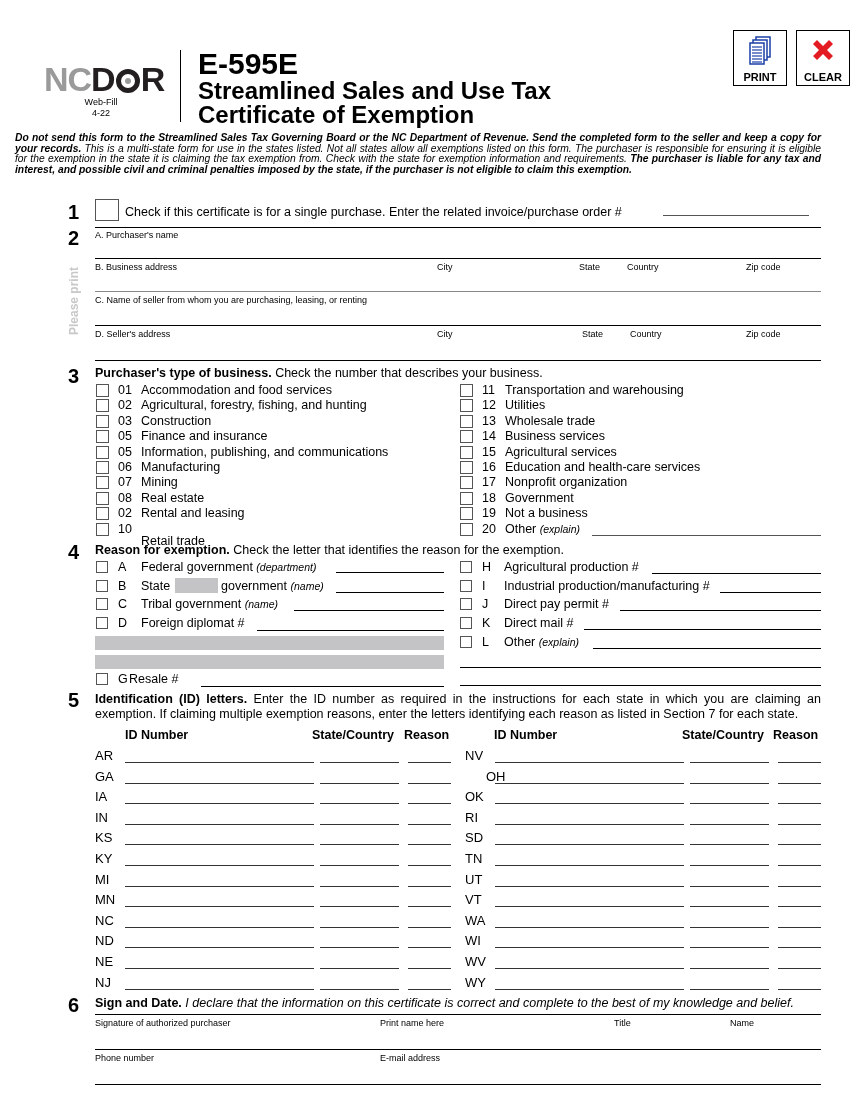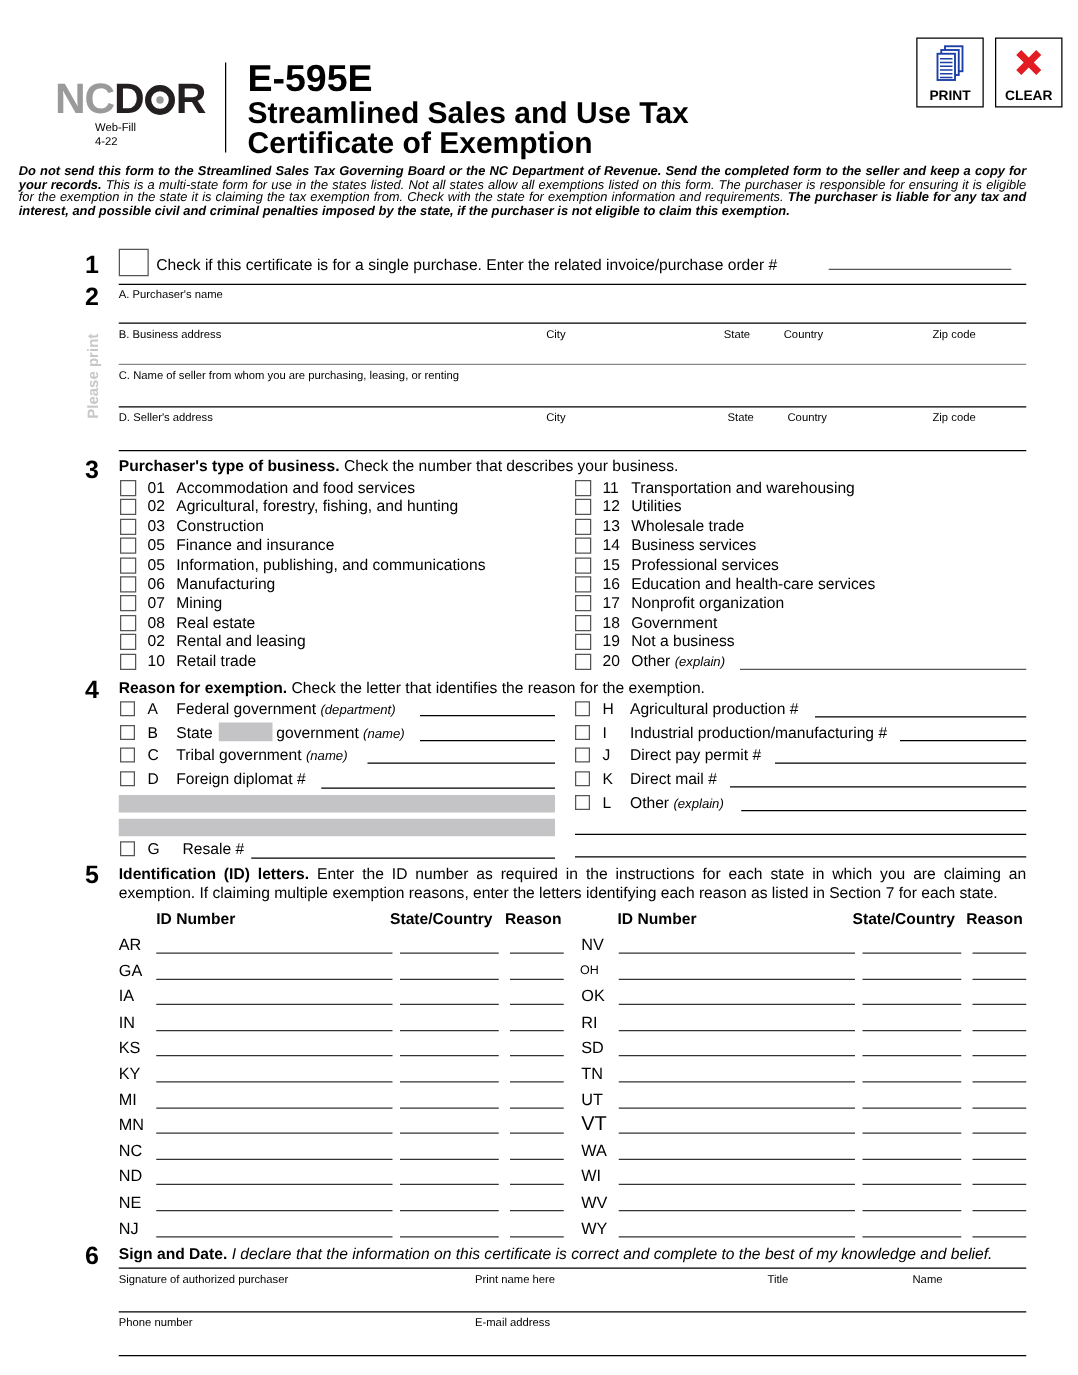--- a/index.html
+++ b/index.html
@@ -5,21 +5,21 @@
   html, body { margin:0; padding:0; background:#fff; }
   body { width:862px; height:1100px; position:relative; overflow:hidden;
          font-family:"Liberation Sans", sans-serif; color:#000; }
   .abs { position:absolute; }
   
   .logo { left:44px; top:62px; font-size:34px; font-weight:bold; letter-spacing:-1px; line-height:34px; }
   .logo .nc { color:#9a9a9a; }
   .logo .dor { color:#231f20; }
   .logo .o { display:inline-block; width:24px; height:24px; border:5px solid #231f20; border-radius:50%; box-sizing:border-box; position:relative; top:2px; margin:0 1px; }
   .logo .o::after { content:""; position:absolute; left:4px; top:4px; width:6px; height:6px; border-radius:50%; background:#9a9a9a; }
-  .webfill { left:76px; top:97px; width:50px; font-size:9px; line-height:11px; }
+  .webfill { left:76px; top:97px; width:50px; text-align:center; font-size:9px; line-height:11px; }
   .vbar { left:180px; top:50px; width:1px; height:72px; background:#000; }
   .formno { left:198px; top:48px; font-size:30px; font-weight:bold; line-height:32px; }
   .title1 { left:198px; top:78px; font-size:24px; font-weight:bold; line-height:26px; }
   .title2 { left:198px; top:102px; font-size:24px; font-weight:bold; line-height:26px; }
   .hbtn { top:30px; width:54px; height:56px; border:1.5px solid #000; box-sizing:border-box; background:#fff; cursor:pointer; }
   .hbtn .lbl { position:absolute; bottom:2px; left:0; right:0; text-align:center; font-size:11px; font-weight:bold; }
   .print-btn { left:733px; }
   .clear-btn { left:796px; }
   .intro { left:15px; top:133px; width:806px; font-size:10.3px; line-height:10.6px; text-align:justify;font-style:italic; }
   .intro b { font-weight:bold; }
@@ -150,21 +150,21 @@
       <span class="txt13" style="position:absolute;left:46px;top:0"><span>Real estate</span></span>
     </div>
     <div style="position: absolute; left: 0px; top: 123.2px; height: 15px; white-space: nowrap;">
       <span class="cb" style="position:absolute;left:1px;top:1px;width:13px;height:13px"></span>
       <span class="txt13" style="position:absolute;left:23px;top:0">02</span>
       <span class="txt13" style="position:absolute;left:46px;top:0"><span>Rental and leasing</span></span>
     </div>
     <div style="position: absolute; left: 0px; top: 138.6px; height: 15px; white-space: nowrap;">
       <span class="cb" style="position:absolute;left:1px;top:1px;width:13px;height:13px"></span>
       <span class="txt13" style="position:absolute;left:23px;top:0">10</span>
-      <span class="txt13" style="position:absolute;left:46px;top:0"><span>Retail trade</span></span>
+      <span class="txt13" style="position:absolute;left:46px;top:12px"><span>Retail trade</span></span>
     </div>
   </div>
 <div id="biz-right" class="abs" style="left:459px;top:383px">
     <div style="position: absolute; left: 0px; top: 0px; height: 15px; white-space: nowrap;">
       <span class="cb" style="position:absolute;left:1px;top:1px;width:13px;height:13px"></span>
       <span class="txt13" style="position:absolute;left:23px;top:0">11</span>
       <span class="txt13" style="position:absolute;left:46px;top:0"><span>Transportation and warehousing</span></span>
     </div>
     <div style="position: absolute; left: 0px; top: 15.4px; height: 15px; white-space: nowrap;">
       <span class="cb" style="position:absolute;left:1px;top:1px;width:13px;height:13px"></span>
@@ -177,21 +177,21 @@
       <span class="txt13" style="position:absolute;left:46px;top:0"><span>Wholesale trade</span></span>
     </div>
     <div style="position: absolute; left: 0px; top: 46.2px; height: 15px; white-space: nowrap;">
       <span class="cb" style="position:absolute;left:1px;top:1px;width:13px;height:13px"></span>
       <span class="txt13" style="position:absolute;left:23px;top:0">14</span>
       <span class="txt13" style="position:absolute;left:46px;top:0"><span>Business services</span></span>
     </div>
     <div style="position: absolute; left: 0px; top: 61.6px; height: 15px; white-space: nowrap;">
       <span class="cb" style="position:absolute;left:1px;top:1px;width:13px;height:13px"></span>
       <span class="txt13" style="position:absolute;left:23px;top:0">15</span>
-      <span class="txt13" style="position:absolute;left:46px;top:0"><span>Professional services</span></span>
+      <span class="txt13" style="position:absolute;left:46px;top:0"><span>Agricultural services</span></span>
     </div>
     <div style="position: absolute; left: 0px; top: 77px; height: 15px; white-space: nowrap;">
       <span class="cb" style="position:absolute;left:1px;top:1px;width:13px;height:13px"></span>
       <span class="txt13" style="position:absolute;left:23px;top:0">16</span>
       <span class="txt13" style="position:absolute;left:46px;top:0"><span>Education and health-care services</span></span>
     </div>
     <div style="position: absolute; left: 0px; top: 92.4px; height: 15px; white-space: nowrap;">
       <span class="cb" style="position:absolute;left:1px;top:1px;width:13px;height:13px"></span>
       <span class="txt13" style="position:absolute;left:23px;top:0">17</span>
       <span class="txt13" style="position:absolute;left:46px;top:0"><span>Nonprofit organization</span></span>
@@ -237,21 +237,21 @@
 <div class="abs cb" style="left:96px;top:617px"></div>
 <div class="abs txt13" style="left:118px;top:616px">D</div>
 <div class="abs txt13" style="left:141px;top:616px">Foreign diplomat #</div>
 <input class="abs ipt" style="left: 257px; top: 618px; width: 187px;">
 
 <div class="abs grey" style="left:95px;top:636px;width:349px;height:14px"></div>
 <div class="abs grey" style="left:95px;top:655px;width:349px;height:14px"></div>
 
 <div class="abs cb" style="left:96px;top:673px"></div>
 <div class="abs txt13" style="left:118px;top:672px">G</div>
-<div class="abs txt13" style="left:146px;top:672px">Resale #</div>
+<div class="abs txt13" style="left:129px;top:672px">Resale #</div>
 <input class="abs ipt" style="left: 201px; top: 674px; width: 243px;">
 
 <div class="abs cb" style="left:460px;top:561px"></div>
 <div class="abs txt13" style="left:482px;top:560px">H</div>
 <div class="abs txt13" style="left:504px;top:560px">Agricultural production #</div>
 <input class="abs ipt" style="left: 652px; top: 561px; width: 169px;">
 
 <div class="abs cb" style="left:460px;top:580px"></div>
 <div class="abs txt13" style="left:482px;top:579px">I</div>
 <div class="abs txt13" style="left:504px;top:579px">Industrial production/manufacturing #</div>
@@ -359,21 +359,21 @@
     </div>
   </div>
 <div id="states-right">
     <div>
       <div class="abs txt13" style="left:465px;top:749px;font-size:13px">NV</div>
       <input class="abs ipt" style="left: 495px; top: 750px; width: 189px; border-bottom-color: rgb(51, 51, 51);">
       <input class="abs ipt" style="left: 690px; top: 750px; width: 79px; border-bottom-color: rgb(51, 51, 51);">
       <input class="abs ipt" style="left: 778px; top: 750px; width: 43px; border-bottom-color: rgb(51, 51, 51);">
     </div>
     <div>
-      <div class="abs txt13" style="left:464px;top:769.6px;font-size:10px">OH</div>
+      <div class="abs txt13" style="left:486px;top:769.6px;font-size:13px">OH</div>
       <input class="abs ipt" style="left: 495px; top: 770.6px; width: 189px; border-bottom-color: rgb(51, 51, 51);">
       <input class="abs ipt" style="left: 690px; top: 770.6px; width: 79px; border-bottom-color: rgb(51, 51, 51);">
       <input class="abs ipt" style="left: 778px; top: 770.6px; width: 43px; border-bottom-color: rgb(51, 51, 51);">
     </div>
     <div>
       <div class="abs txt13" style="left:465px;top:790.2px;font-size:13px">OK</div>
       <input class="abs ipt" style="left: 495px; top: 791.2px; width: 189px; border-bottom-color: rgb(51, 51, 51);">
       <input class="abs ipt" style="left: 690px; top: 791.2px; width: 79px; border-bottom-color: rgb(51, 51, 51);">
       <input class="abs ipt" style="left: 778px; top: 791.2px; width: 43px; border-bottom-color: rgb(51, 51, 51);">
     </div>
@@ -395,21 +395,21 @@
       <input class="abs ipt" style="left: 690px; top: 853px; width: 79px; border-bottom-color: rgb(51, 51, 51);">
       <input class="abs ipt" style="left: 778px; top: 853px; width: 43px; border-bottom-color: rgb(51, 51, 51);">
     </div>
     <div>
       <div class="abs txt13" style="left:465px;top:872.6px;font-size:13px">UT</div>
       <input class="abs ipt" style="left: 495px; top: 873.6px; width: 189px; border-bottom-color: rgb(51, 51, 51);">
       <input class="abs ipt" style="left: 690px; top: 873.6px; width: 79px; border-bottom-color: rgb(51, 51, 51);">
       <input class="abs ipt" style="left: 778px; top: 873.6px; width: 43px; border-bottom-color: rgb(51, 51, 51);">
     </div>
     <div>
-      <div class="abs txt13" style="left:465px;top:893.2px;font-size:16px">VT</div>
+      <div class="abs txt13" style="left:465px;top:893.2px;font-size:13px">VT</div>
       <input class="abs ipt" style="left: 495px; top: 894.2px; width: 189px; border-bottom-color: rgb(51, 51, 51);">
       <input class="abs ipt" style="left: 690px; top: 894.2px; width: 79px; border-bottom-color: rgb(51, 51, 51);">
       <input class="abs ipt" style="left: 778px; top: 894.2px; width: 43px; border-bottom-color: rgb(51, 51, 51);">
     </div>
     <div>
       <div class="abs txt13" style="left:465px;top:913.8px;font-size:13px">WA</div>
       <input class="abs ipt" style="left: 495px; top: 914.8px; width: 189px; border-bottom-color: rgb(51, 51, 51);">
       <input class="abs ipt" style="left: 690px; top: 914.8px; width: 79px; border-bottom-color: rgb(51, 51, 51);">
       <input class="abs ipt" style="left: 778px; top: 914.8px; width: 43px; border-bottom-color: rgb(51, 51, 51);">
     </div>

